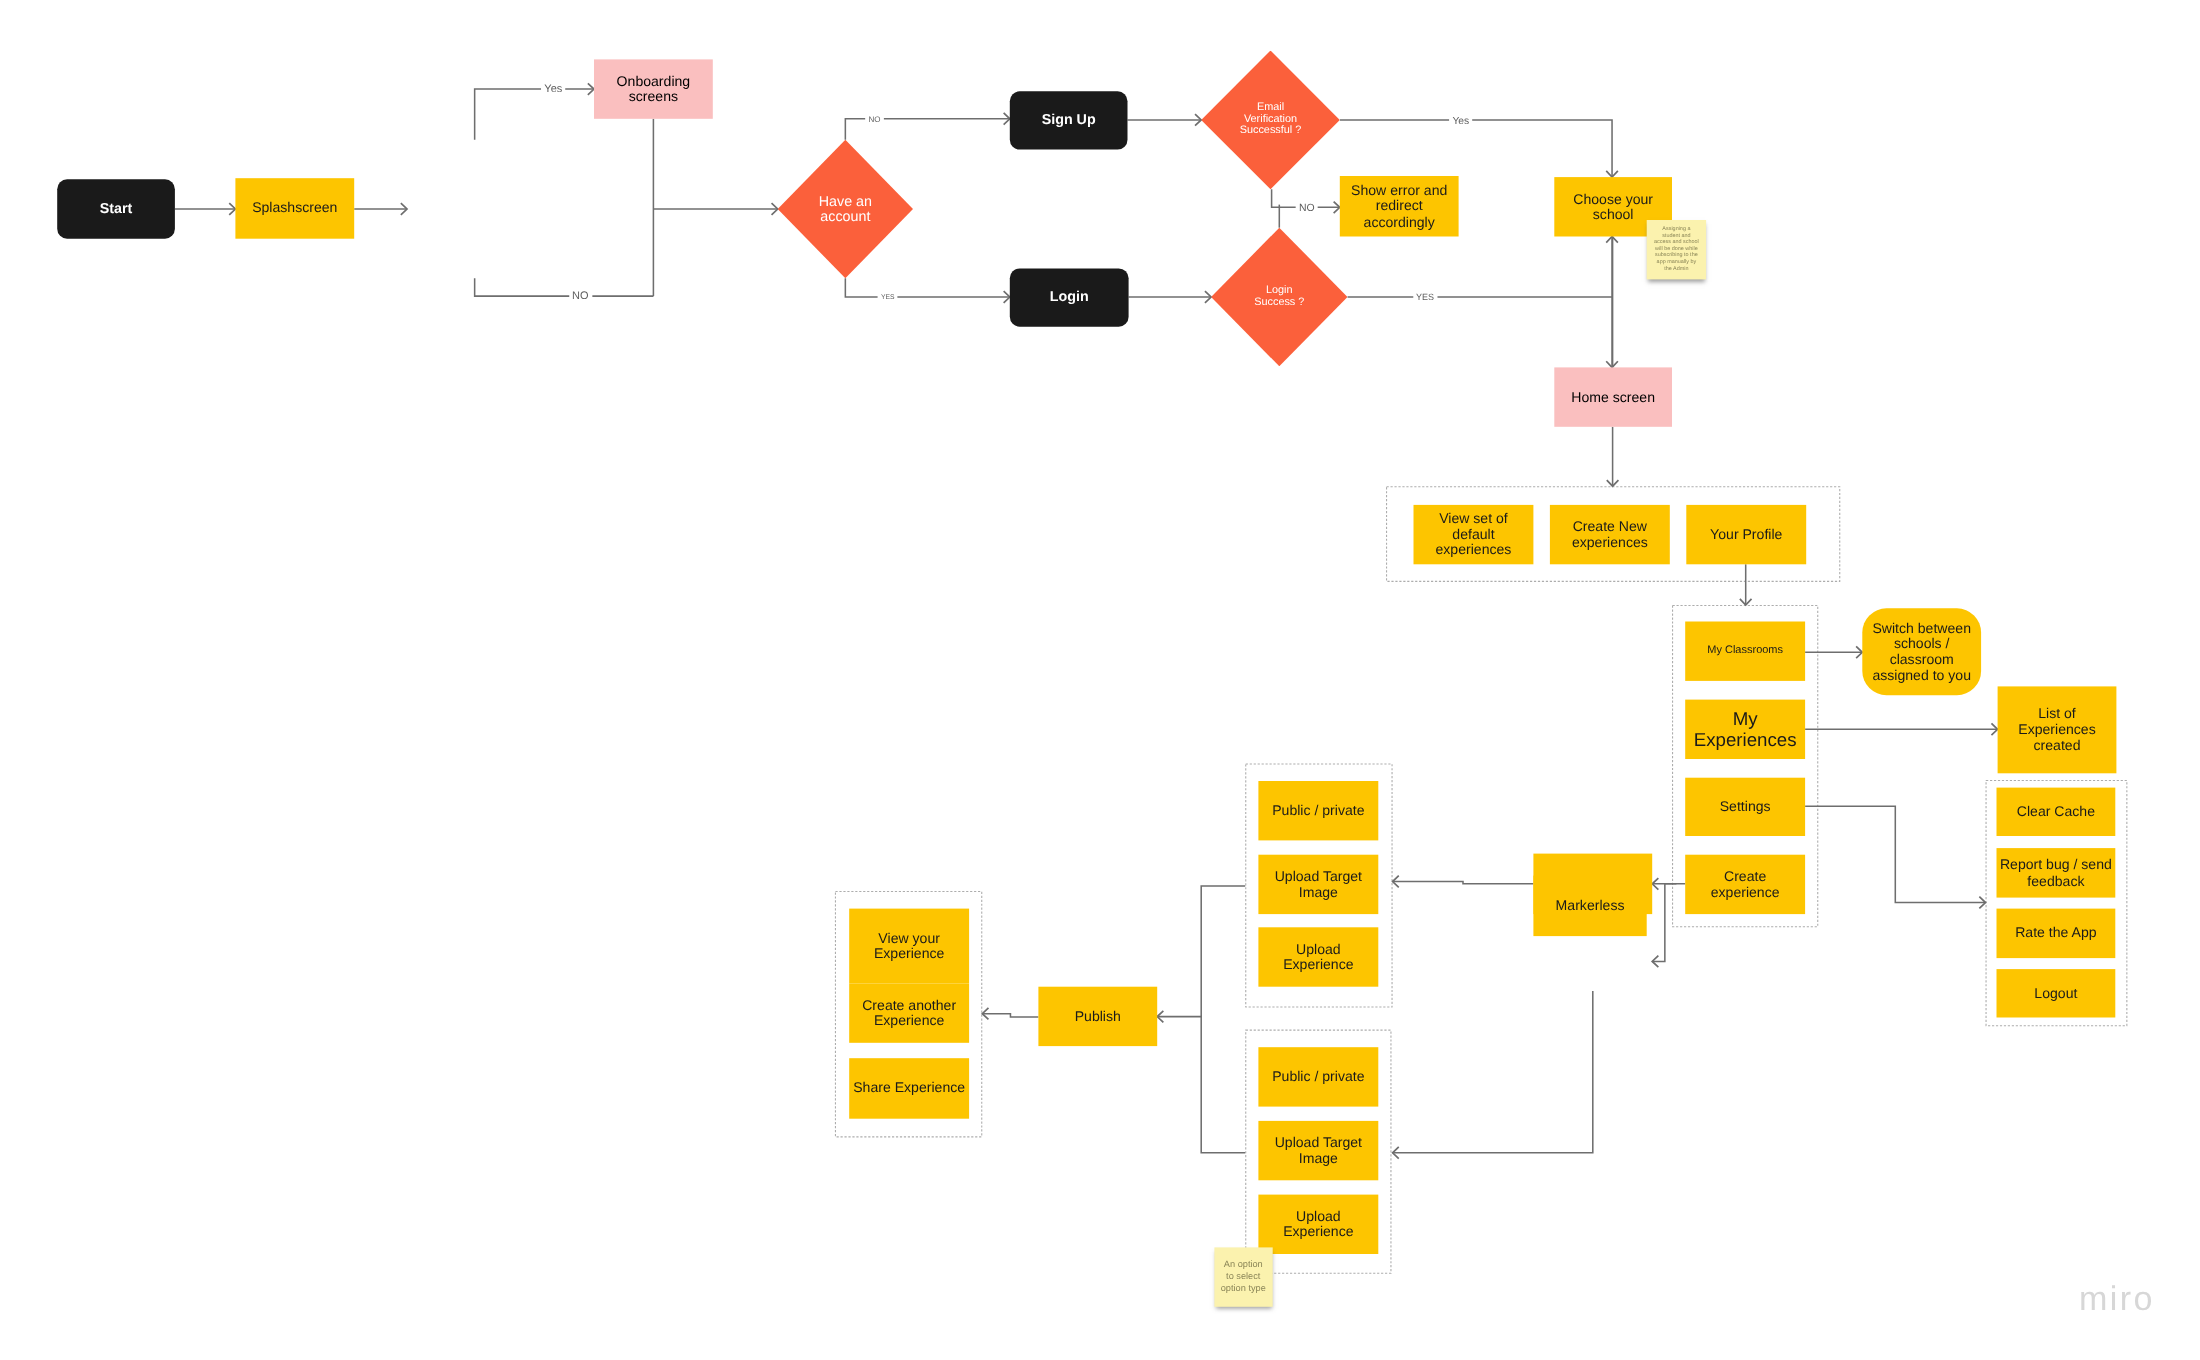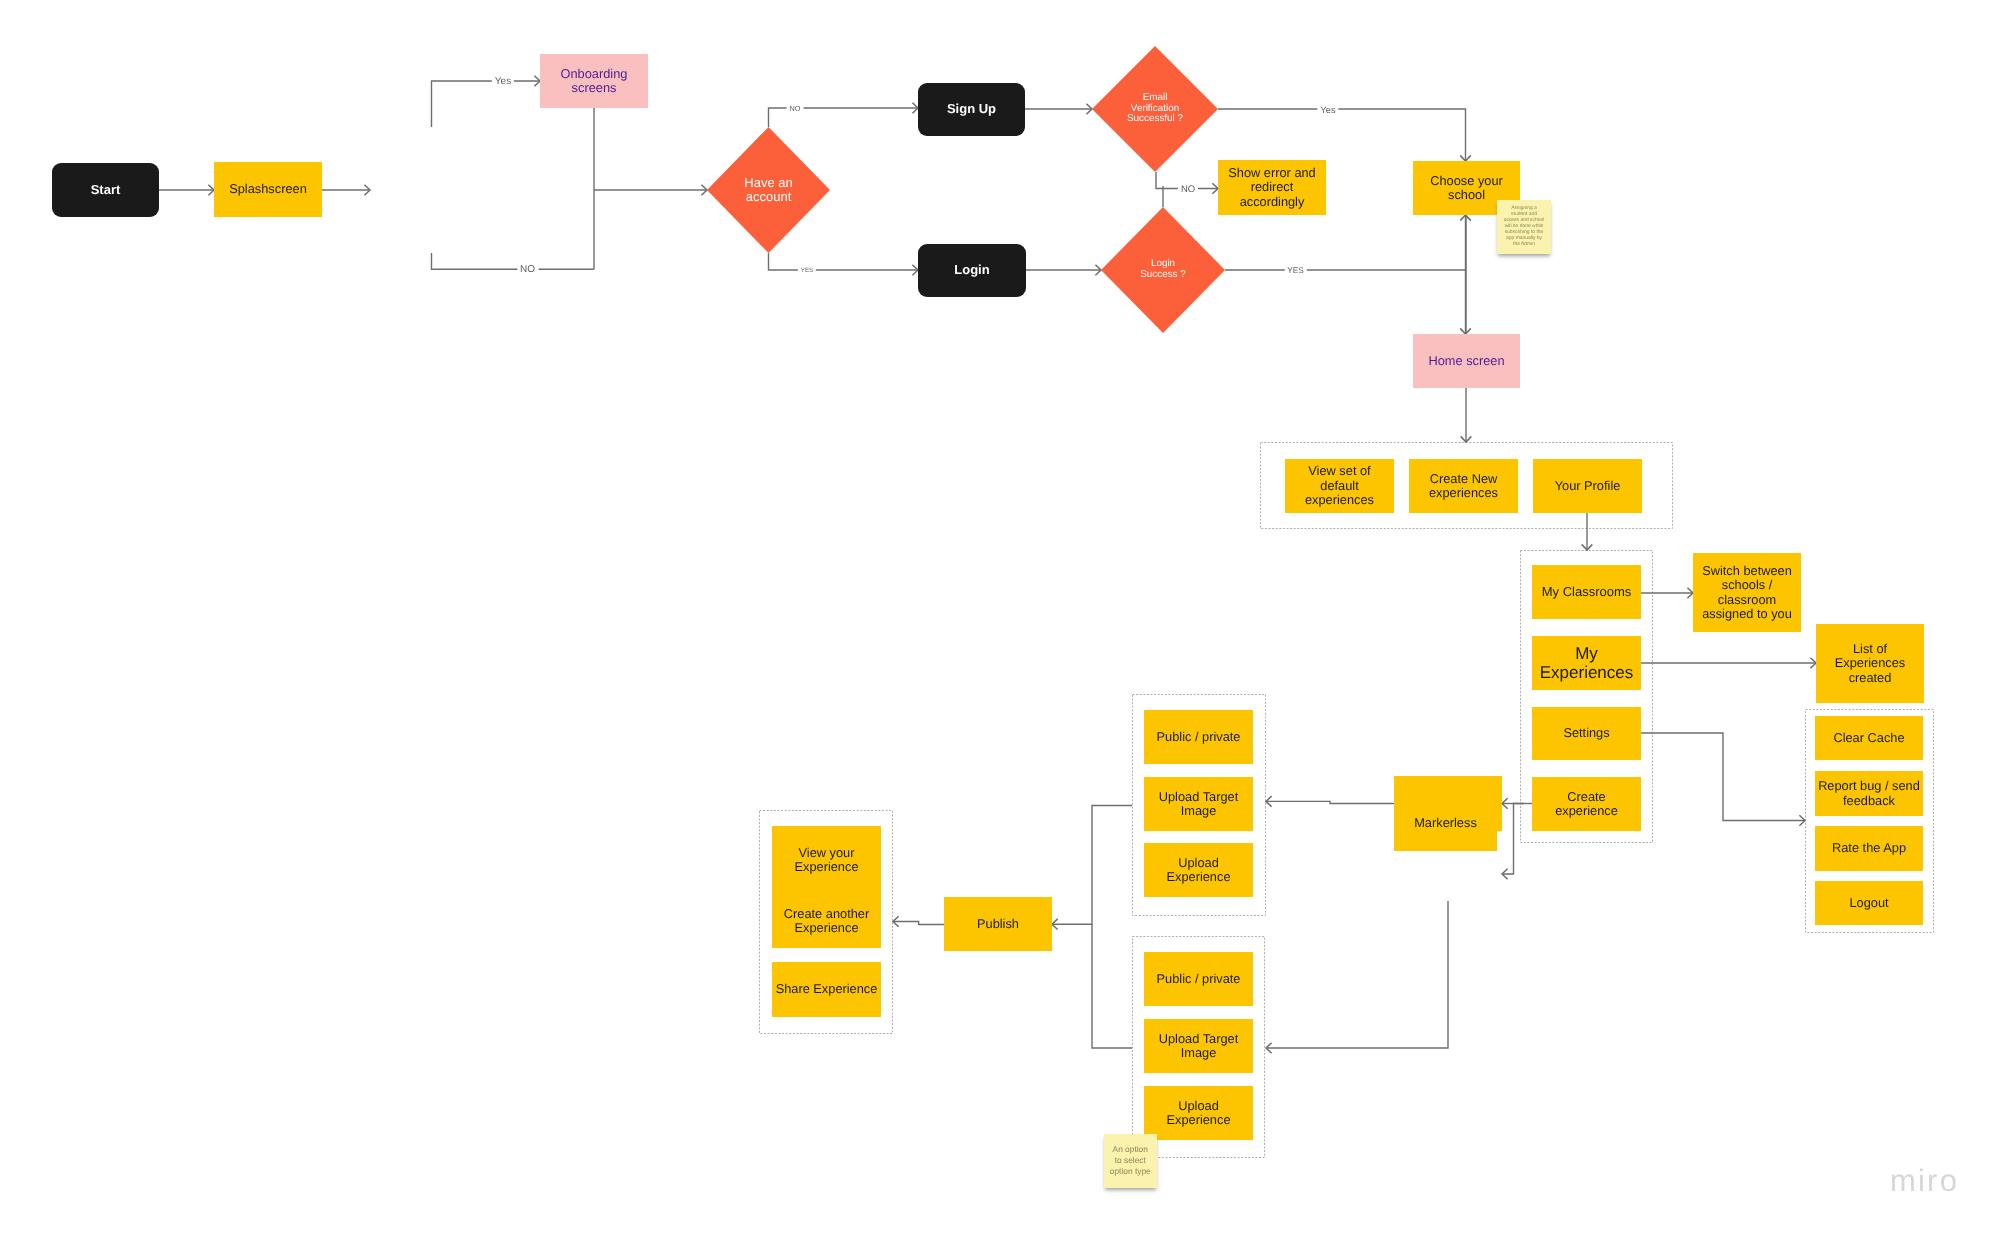--- a/index.html
+++ b/index.html
@@ -6,21 +6,21 @@
   html,body{margin:0;padding:0;background:#ffffff;}
   body{width:2000px;height:1236px;overflow:hidden;
        font-family:"Liberation Sans",sans-serif;
        -webkit-font-smoothing:antialiased;
        text-rendering:geometricPrecision;}
   #board{position:relative;width:2000px;height:1236px;background:#ffffff;}
   #wires{position:absolute;left:0;top:0;width:2000px;height:1236px;}
   .node{position:absolute;display:flex;align-items:center;justify-content:center;
         text-align:center;box-sizing:border-box;line-height:1.133;padding:0 1px;}
   .fill-yellow{background:#FDC500;color:#1A1A1A;}
-  .fill-pink{background:#FABFBF;color:#4c1d95;text-align:center;}
+  .fill-pink{background:#FABFBF;color:#000000;text-align:center;}
   .fill-black{background:#1A1A1A;color:#ffffff;}
   .rounded{border-radius:9px;}
   .diamond{position:absolute;}
   .diamond .shape{position:absolute;inset:0;background:#FB603B;
                   clip-path:polygon(50% 0%,100% 50%,50% 100%,0% 50%);}
   .diamond .lab{position:absolute;inset:0;display:flex;align-items:center;
                 justify-content:center;text-align:center;color:#ffffff;line-height:1.08;}
   .sticky{position:absolute;background:#FBF2AE;display:flex;align-items:center;
           justify-content:center;text-align:center;color:#8a8557;box-sizing:border-box;
           padding:2px 3px;line-height:1.5;
@@ -193,33 +193,33 @@
     </div>
     <div class="node fill-yellow" style="left: 1285px; top: 459px; width: 109px; height: 54px; font-size: 12.8px;">
       <span style="width: 85px; display: inline-block;">View set of default experiences</span>
     </div>
     <div class="node fill-yellow" style="left: 1409px; top: 459px; width: 109px; height: 54px; font-size: 12.8px;">
       <span style="width: 89px; display: inline-block;">Create New experiences</span>
     </div>
     <div class="node fill-yellow" style="left: 1533px; top: 459px; width: 109px; height: 54px; font-size: 12.8px;">
       <span>Your Profile</span>
     </div>
-    <div class="node fill-yellow" style="left: 1532px; top: 565px; width: 109px; height: 54px; font-size: 13px;">
+    <div class="node fill-yellow" style="left: 1532px; top: 565px; width: 109px; height: 54px; font-size: 10px;">
       <span>My Classrooms</span>
     </div>
     <div class="node fill-yellow" style="left: 1532px; top: 636px; width: 109px; height: 54px; font-size: 17px;">
       <span>My Experiences</span>
     </div>
     <div class="node fill-yellow" style="left: 1532px; top: 707px; width: 109px; height: 53px; font-size: 12.8px;">
       <span>Settings</span>
     </div>
     <div class="node fill-yellow" style="left: 1532px; top: 777px; width: 109px; height: 54px; font-size: 12.8px;">
       <span style="width: 79px; display: inline-block;">Create experience</span>
     </div>
-    <div class="node fill-yellow" style="left: 1693px; top: 553px; width: 108px; height: 79px; font-size: 12.8px;">
+    <div class="node fill-yellow" style="left: 1693px; top: 553px; width: 108px; height: 79px; font-size: 12.8px; border-radius: 22px;">
       <span style="width: 97px; display: inline-block;">Switch between schools / classroom assigned to you</span>
     </div>
     <div class="node fill-yellow" style="left: 1816px; top: 624px; width: 108px; height: 79px; font-size: 12.8px;">
       <span style="width: 81px; display: inline-block;">List of Experiences created</span>
     </div>
     <div class="node fill-yellow" style="left: 1815px; top: 716px; width: 108px; height: 44px; font-size: 12.8px;">
       <span>Clear Cache</span>
     </div>
     <div class="node fill-yellow" style="left: 1815px; top: 771px; width: 108px; height: 45px; font-size: 12.8px;">
       <span style="width: 105px; display: inline-block;">Report bug / send feedback</span>

